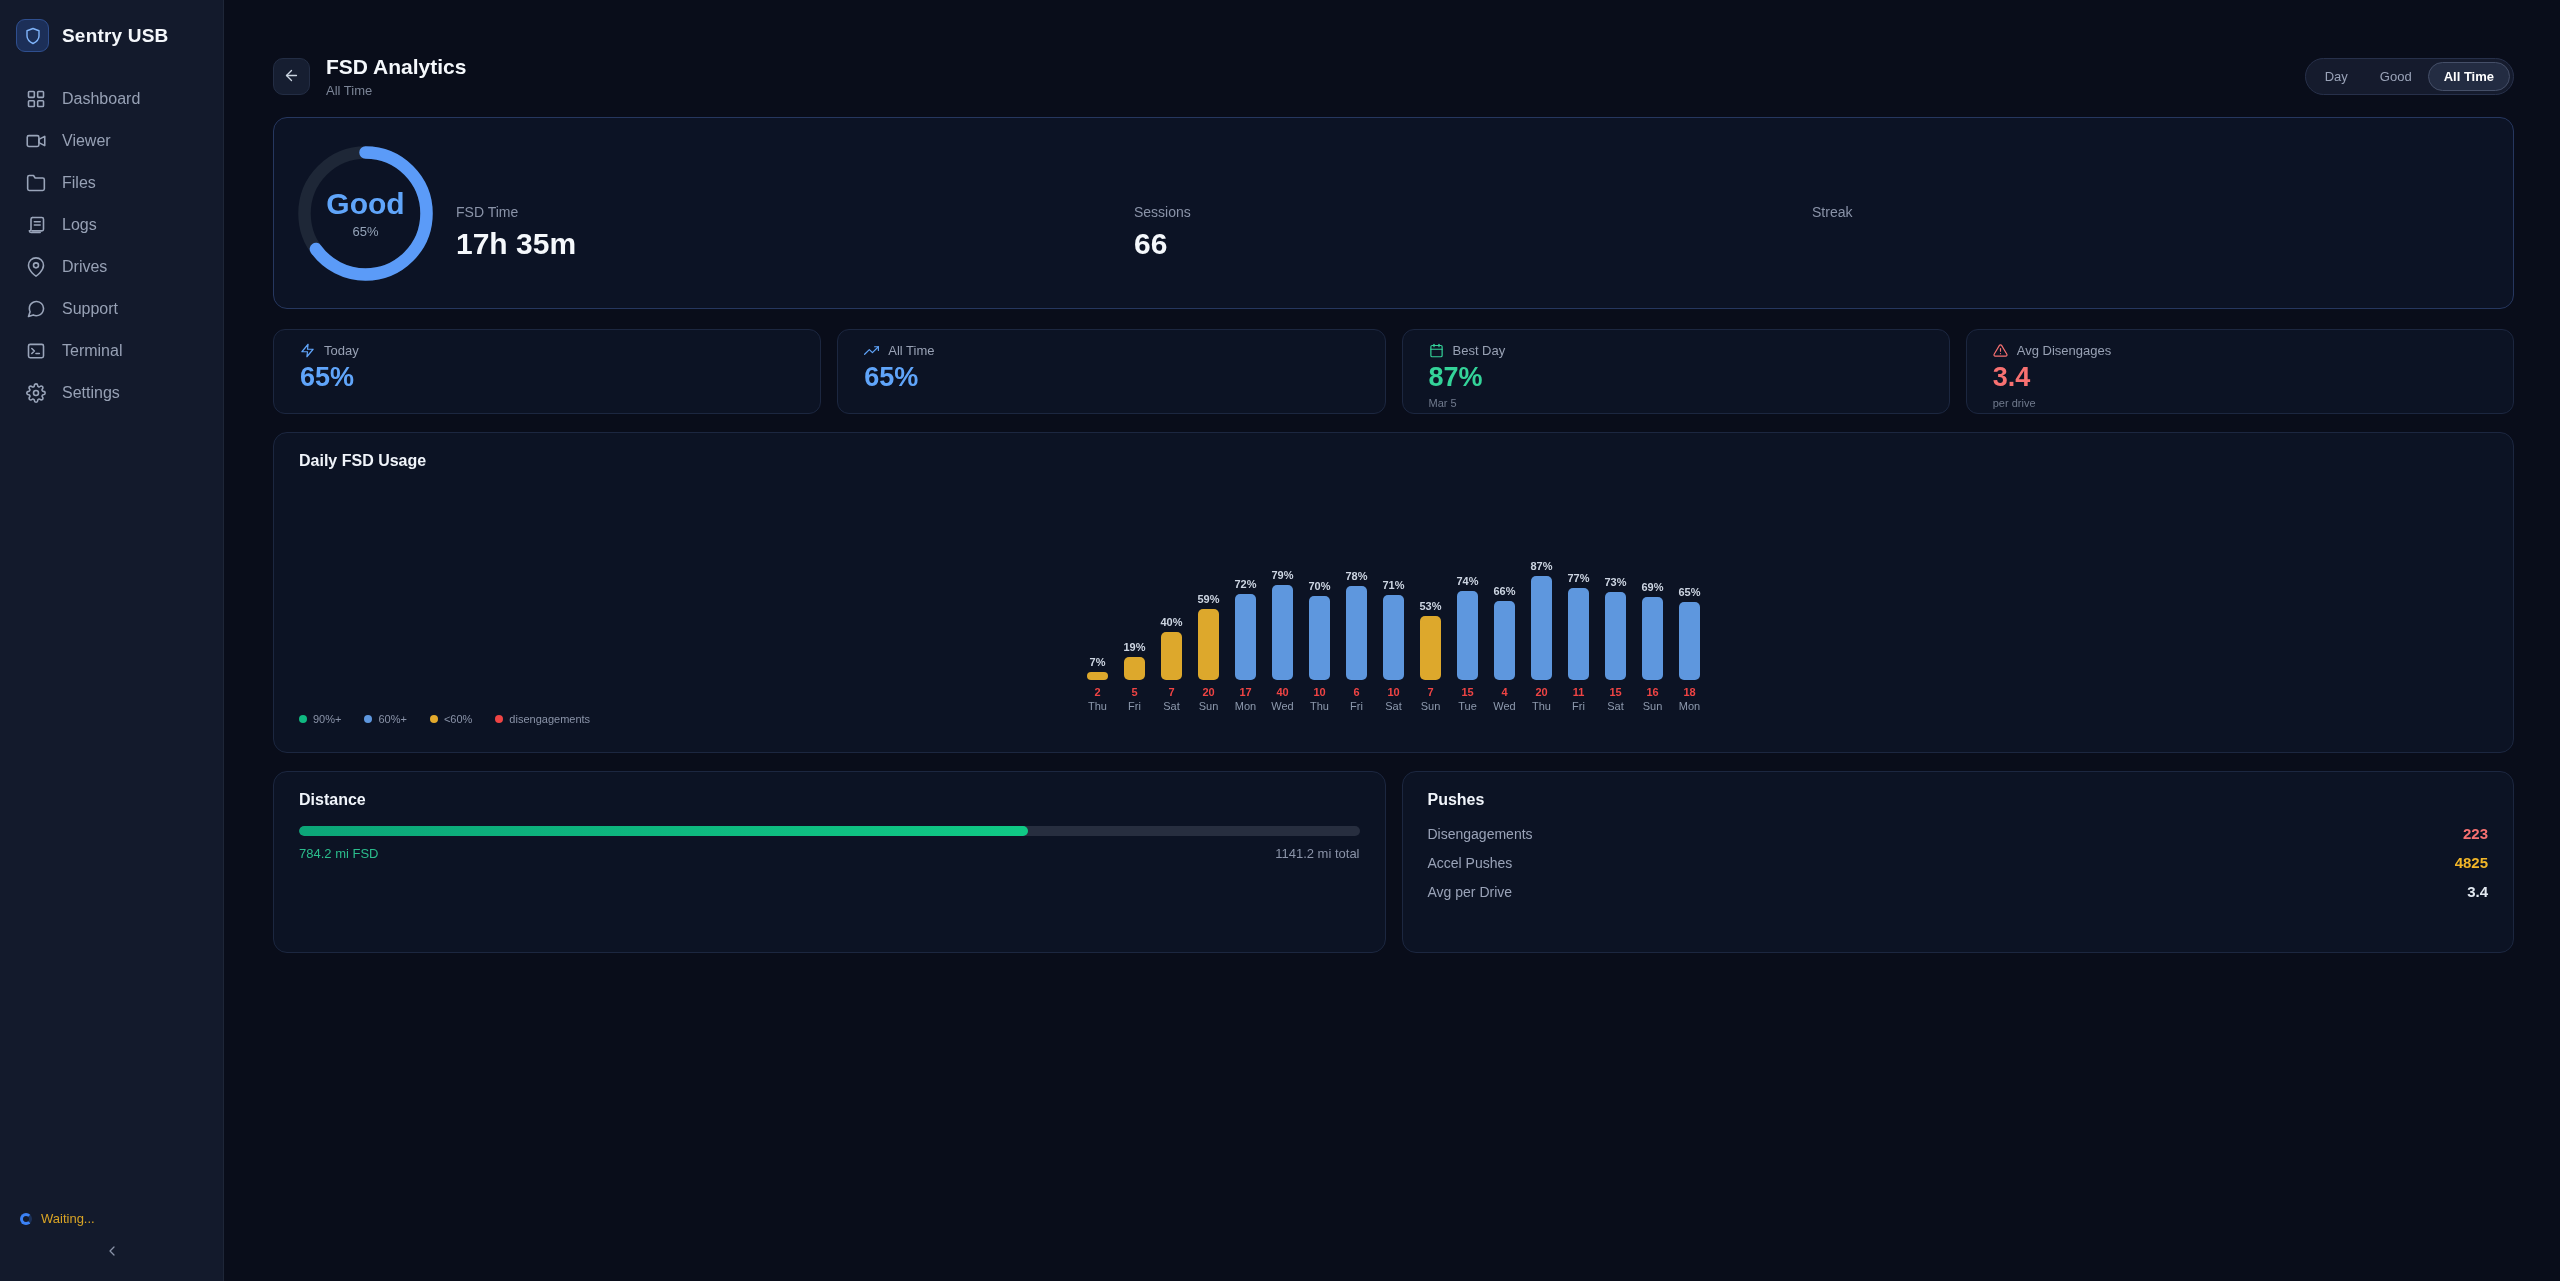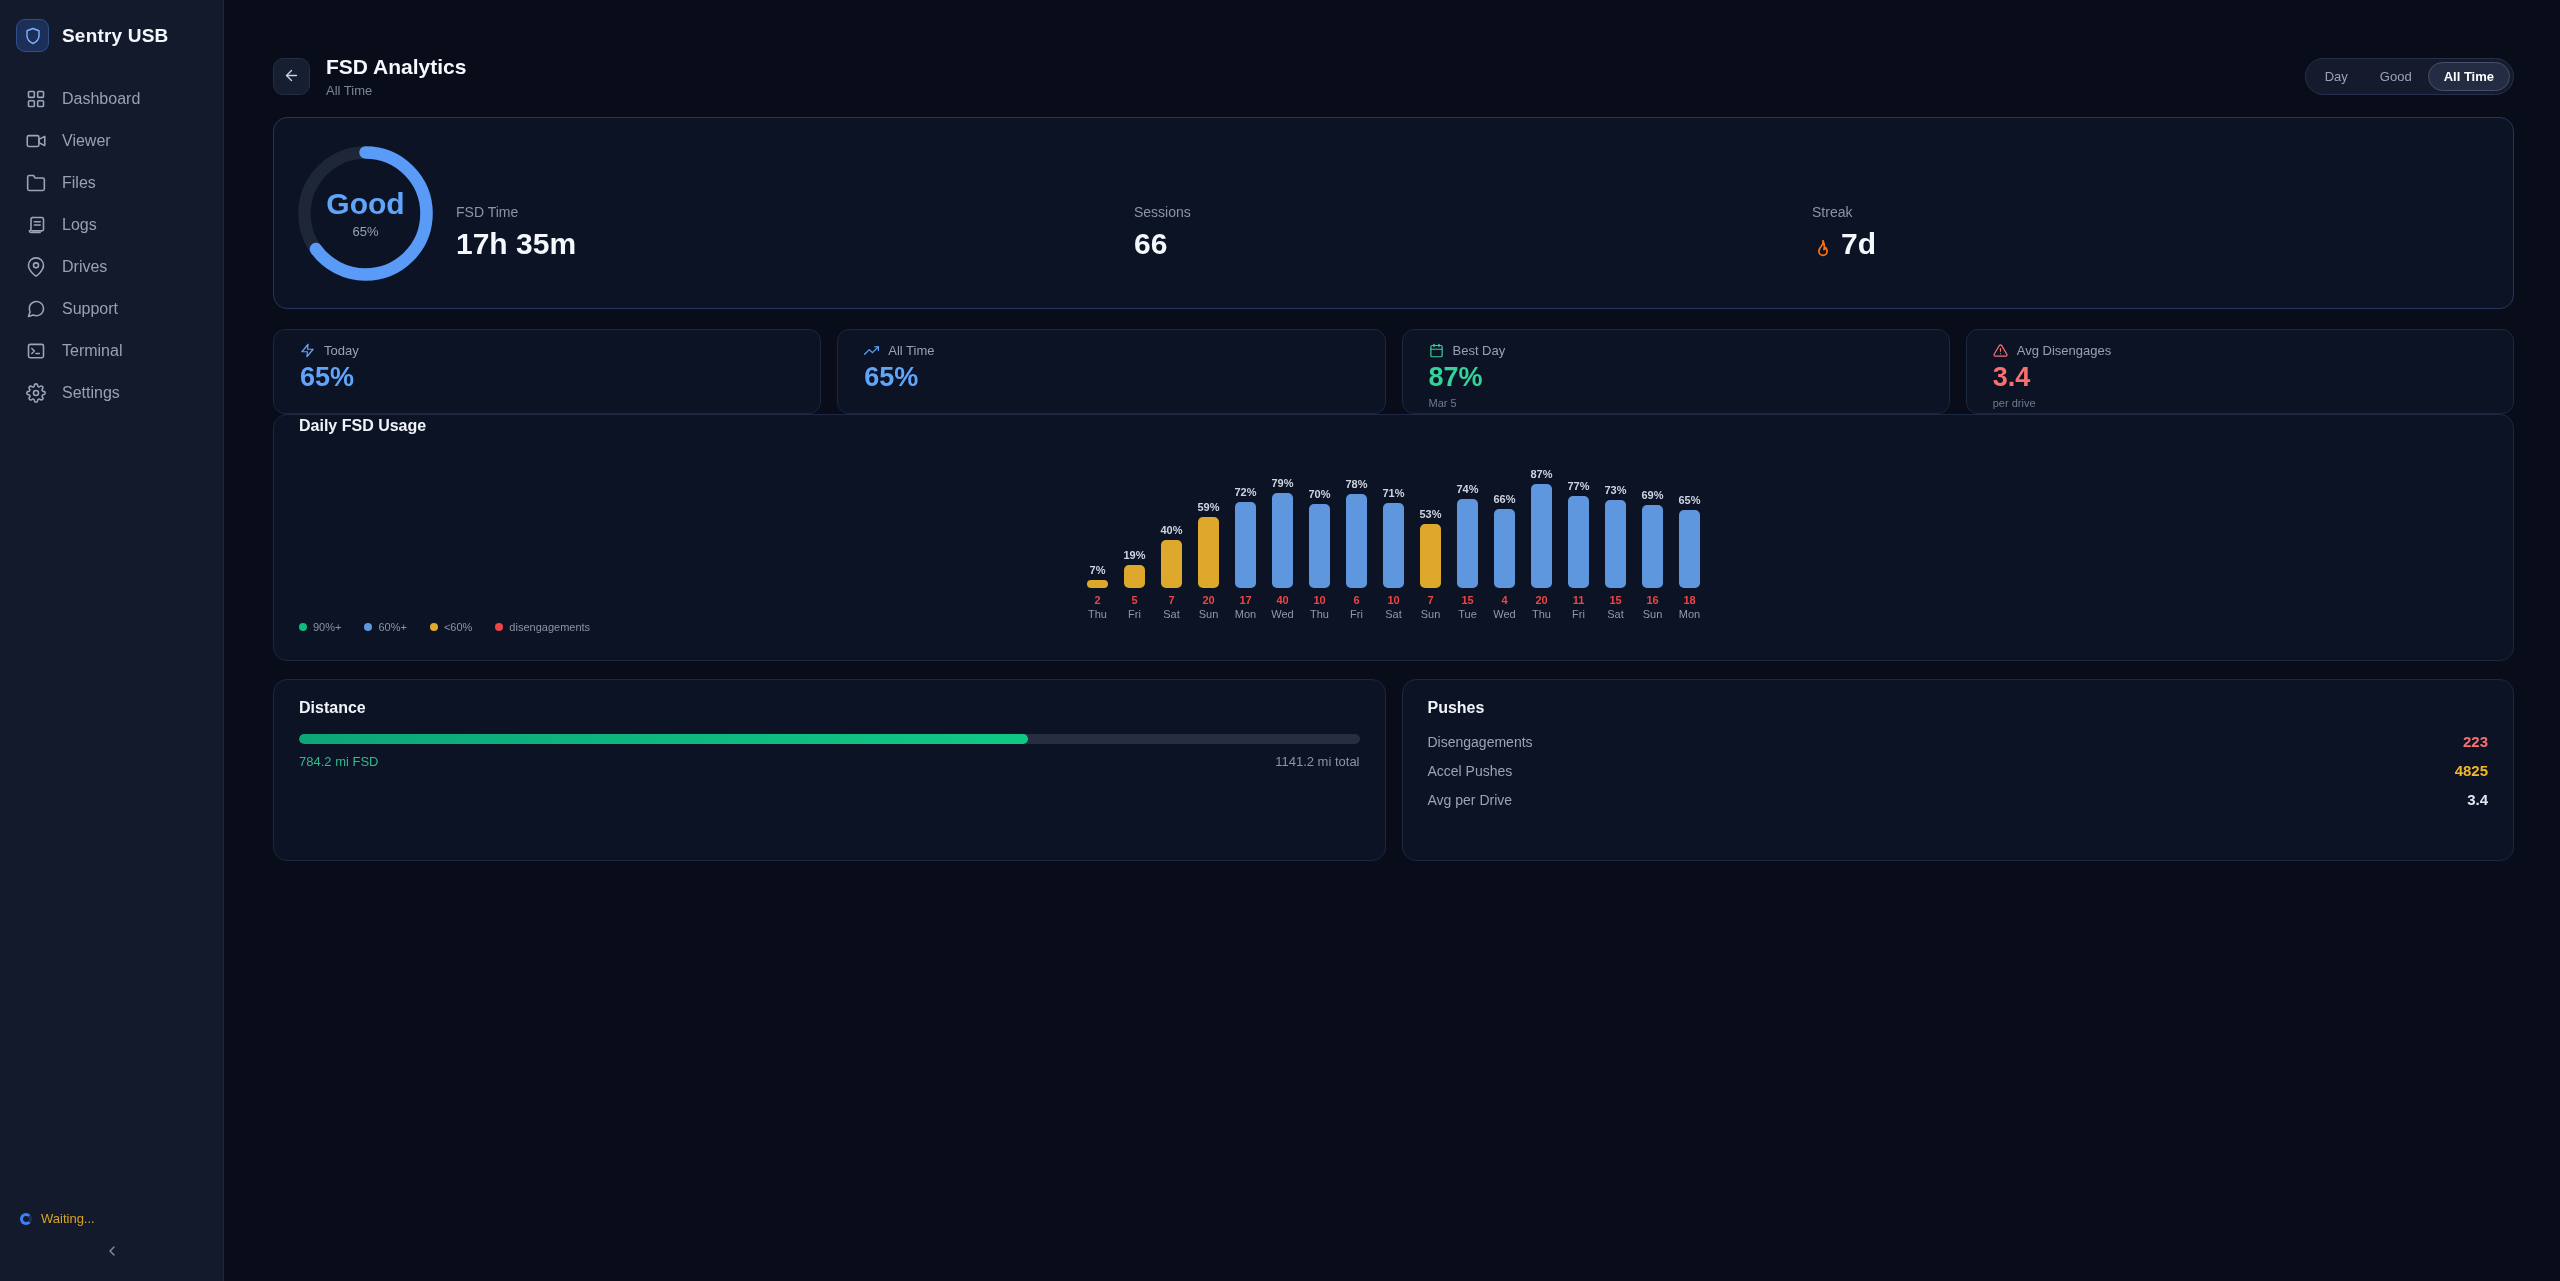--- a/index.html
+++ b/index.html
@@ -89,23 +89,23 @@
     flex:1; height:85px; background:#0c1324; border:1px solid #1c2740;
     border-radius:12px; padding:13px 26px;
   }
   .sc-head { display:flex; align-items:center; gap:9px; }
   .sc-head .si { width:15px; height:15px; }
   .sc-label { font-size:13px; color:#98a1b4; }
   .sc-value { font-size:27px; font-weight:bold; margin-top:4px; }
   .sc-sub { font-size:11px; color:#707a8d; margin-top:4px; }
   
   .chart-card {
-    height:247px; position:relative;
+    margin-top:18px; height:321px; position:relative;
     background:#0c1324; border:1px solid #1c2740; border-radius:14px;
-    padding:2px 25px;
+    padding:19px 25px;
   }
   .chart-title { font-size:16px; font-weight:bold; color:#f0f4fa; }
   .chart { position:absolute; left:0; right:0; bottom:40px; display:flex; justify-content:center; align-items:flex-end; gap:15px; }
   .bar-col { width:22px; display:flex; flex-direction:column; align-items:center; }
   .bar-val { font-size:11px; font-weight:bold; color:#cdd5e2; margin-bottom:4px; white-space:nowrap; }
   .bar { width:21px; border-radius:5px; }
   .bar-count { font-size:11px; font-weight:bold; color:#ef4444; margin-top:6px; }
   .bar-day { font-size:11px; color:#8d99ad; margin-top:2px; }
   .legend { position:absolute; left:25px; bottom:27px; display:flex; gap:23px; }
   .legend-item { display:flex; align-items:center; gap:6px; }
@@ -252,26 +252,20 @@
           </div>
         </div>
         <div class="hero-stat">
           <div class="hs-label">Sessions</div>
           <div class="hs-value">
             <span>66</span>
           </div>
         </div>
         <div class="hero-stat">
           <div class="hs-label">Streak</div>
-          <div class="hs-value">
-            <span class="flame"><svg viewBox="0 0 24 24" width="22" height="22" fill="none" stroke="currentColor" stroke-width="1.9" stroke-linecap="round" stroke-linejoin="round">
-                <path d="M12 3c.6 2.8-.5 4.4-1.9 6C8.7 10.7 7.5 12.3 7.5 14.5a4.5 4.5 0 0 0 9 0c0-1.6-.7-2.9-1.6-4-.4.9-1 1.6-1.9 2 .7-2.3.4-6.4-1-9.5z"></path>
-              </svg></span>
-            <span>7d</span>
-          </div>
         </div>
       </div>
   </section>
 
   <section class="stat-row" id="statRow">
       <div class="stat-card">
         <div class="sc-head">
           <span class="si" style="color: rgb(96, 165, 250);"><svg viewBox="0 0 24 24" width="15" height="15" fill="none" stroke="currentColor" stroke-width="1.9" stroke-linecap="round" stroke-linejoin="round">
               <polygon points="13 2 3 14 12 14 11 22 21 10 12 10 13 2"></polygon>
             </svg></span>

